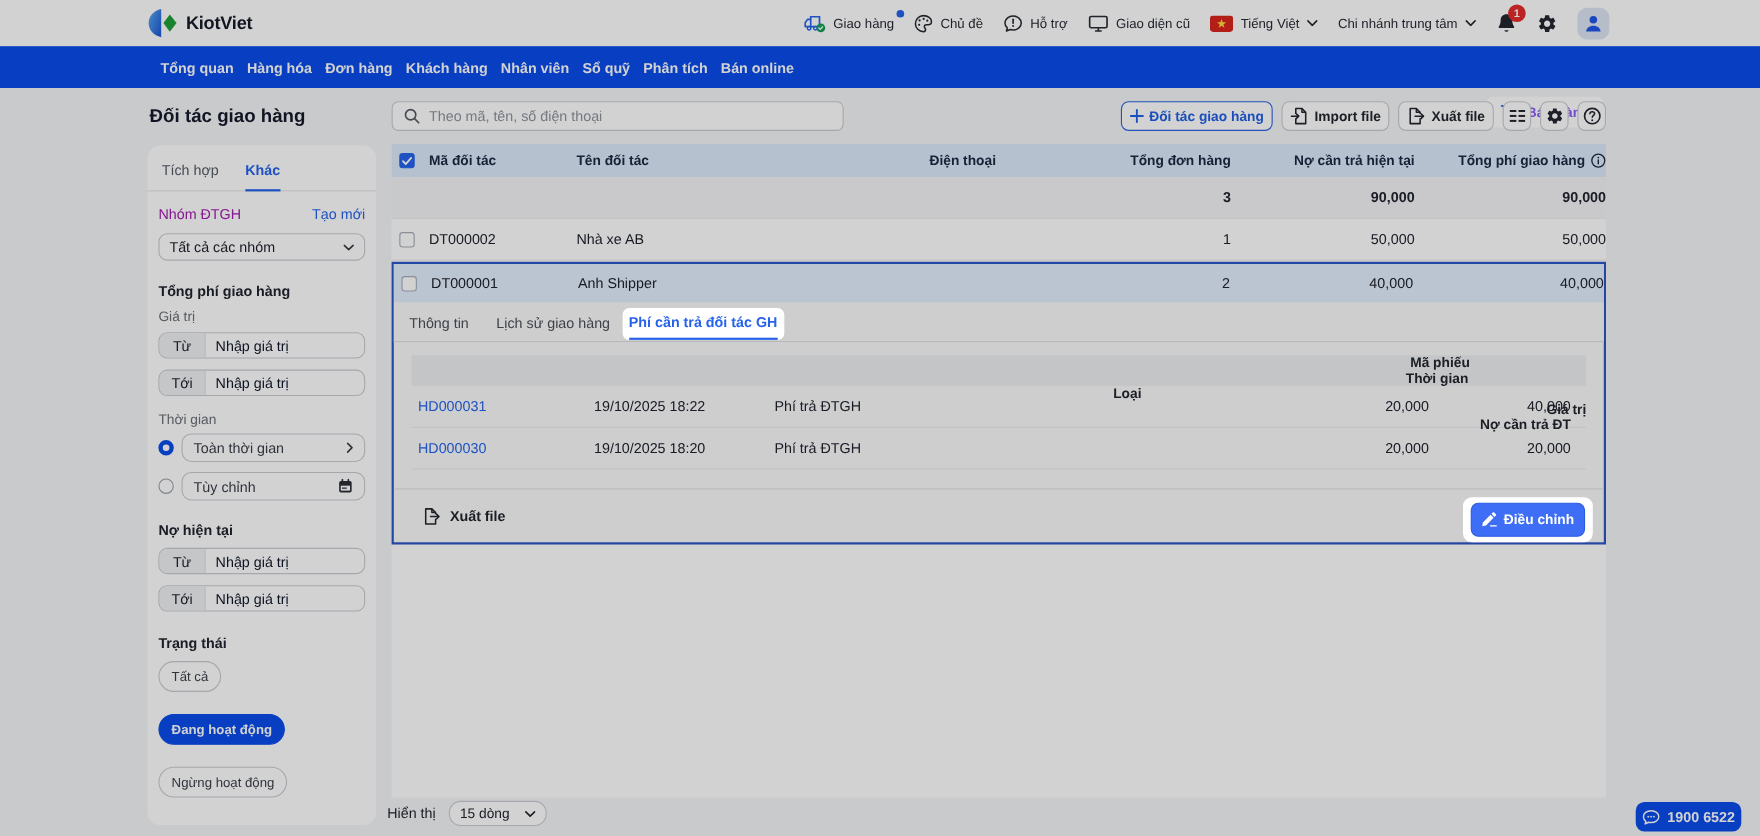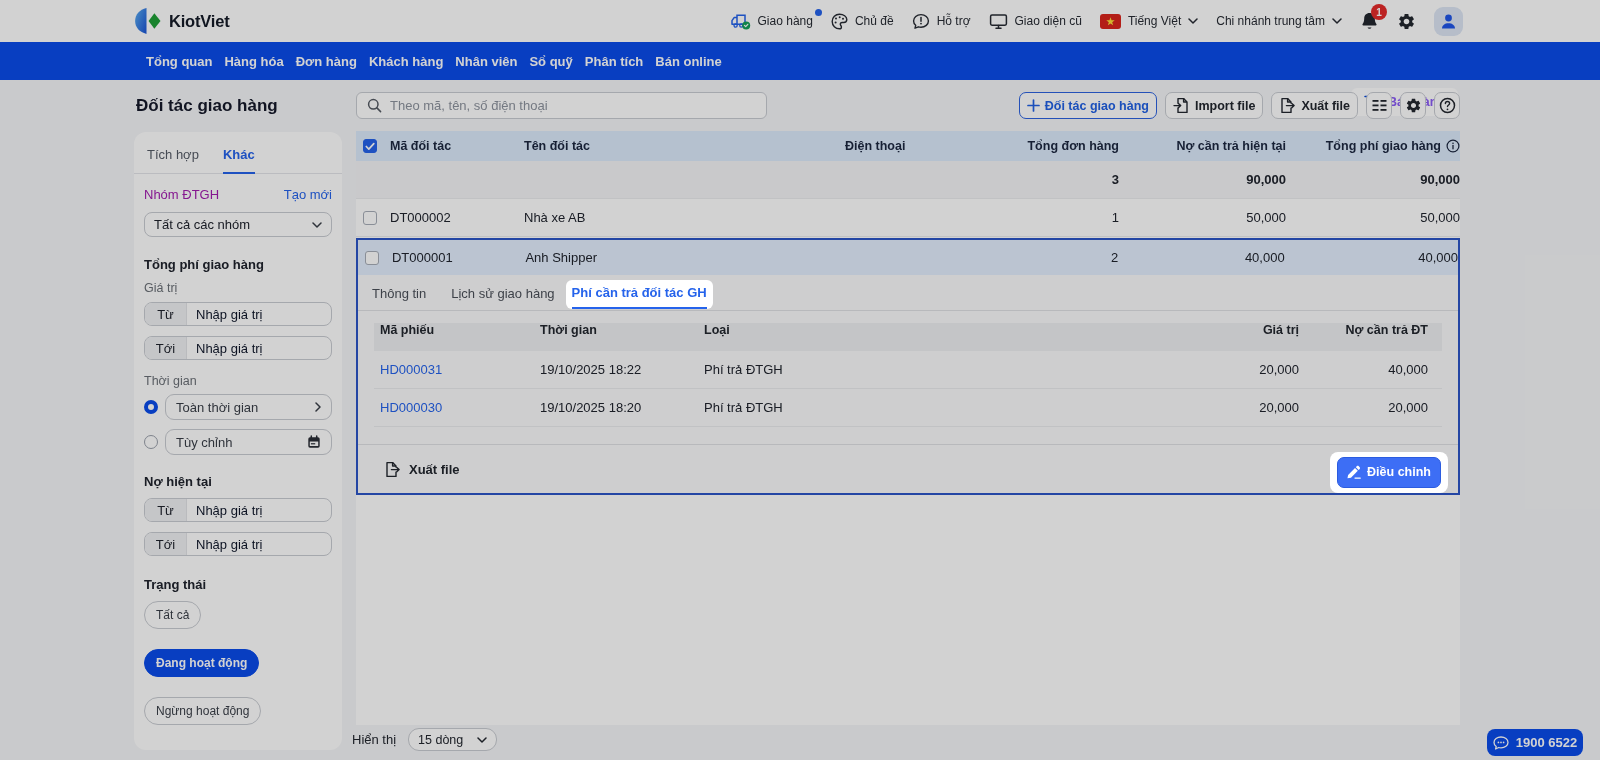--- a/index.html
+++ b/index.html
@@ -75,21 +75,21 @@
 .cb.checked { background:#2563eb; border-color:#2563eb; display:flex; align-items:center; justify-content:center; }
 
 
 .expanded { position:absolute; left:0; top:107px; width:1104px; height:257px; border:2px solid #2c55c8; background:#fbfbfc; }
 .exp-row { display:flex; align-items:center; height:35px; background:#e3effe; font-size:13px; }
 .exp-tabs { display:flex; align-items:flex-end; gap:25px; padding:0 14px; height:36px; border-bottom:1px solid #e0e1e5; background:#fbfbfc; position:relative; }
 .exp-tab { font-size:13px; color:#4b5059; padding-bottom:9px; cursor:pointer; white-space:nowrap; }
 .spot-tab { position:relative; z-index:101; background:#fff; border-radius:6px; padding:5px 6px 0 6px; margin-bottom:1px; margin-left:-14px; }
 .spot-tab .exp-tab { color:#2563eb; font-weight:bold; display:block; padding-bottom:7px; border-bottom:2.5px solid #2563eb; }
 .inner-table { margin:12px 16px 0 16px; }
-.itr-head { display:flex; align-items:flex-start; height:28px; background:#eff0f2; font-weight:bold; font-size:12.5px; color:#23272f; }
+.itr-head { display:flex; align-items:flex-end; height:28px; background:#eff0f2; font-weight:bold; font-size:12.5px; color:#23272f;flex-direction:column; }
 .itr { display:flex; align-items:center; height:38px; font-size:13px; border-bottom:1px solid #ebecee; }
 .icol-code { width:166px; padding-left:6px; color:#2563eb; }
 .icol-time { width:164px; }
 .icol-type { width:430px; }
 .icol-val { width:165px; text-align:right; }
 .icol-debt { width:143px; text-align:right; padding-right:14px; }
 .exp-footer { position:absolute; left:0; bottom:0; width:100%; height:49px; border-top:1px solid #e0e1e5; display:flex; align-items:center; justify-content:space-between; padding:0 10px 0 26px; }
 .xf-link { display:flex; align-items:center; gap:8px; font-size:13px; font-weight:bold; color:#23272f; cursor:pointer; }
 .spot-btn { position:relative; z-index:101; background:#fff; border-radius:8px; padding:5px 7px; margin-top:6px; }
 .adjust-btn { height:31px; background:#3d6ef5; border:1.5px solid #2b5ce0; border-radius:7px; color:#fff; font-size:12.5px; font-weight:bold; display:flex; align-items:center; gap:6px; padding:0 9px; cursor:pointer; }

